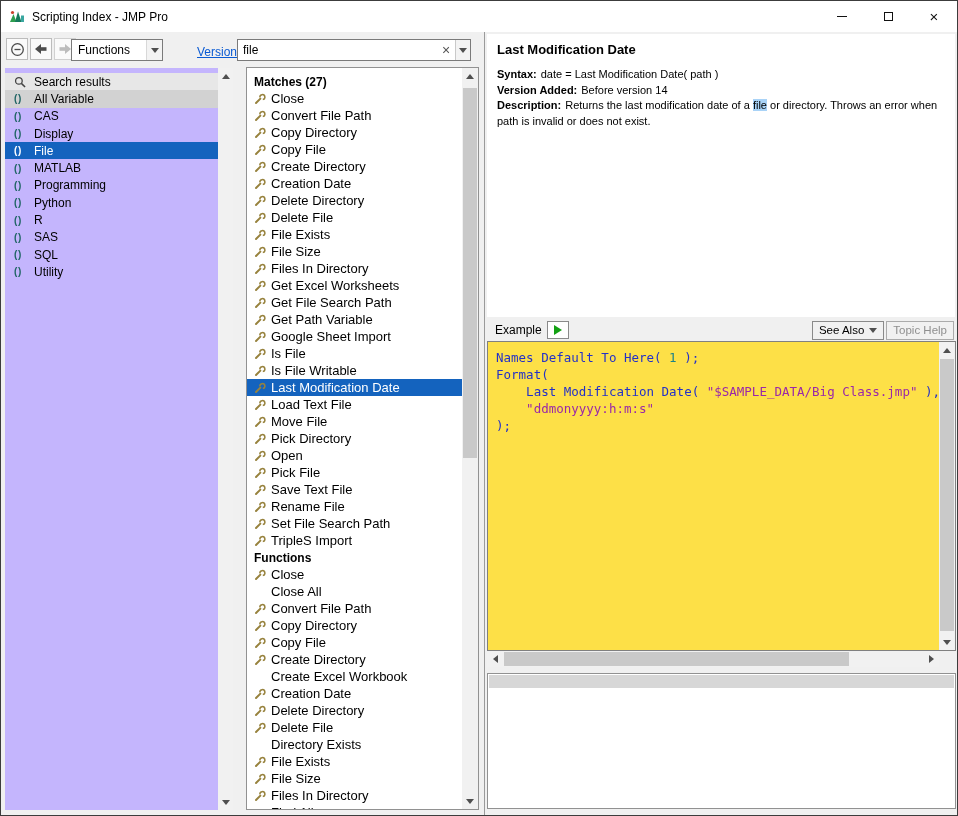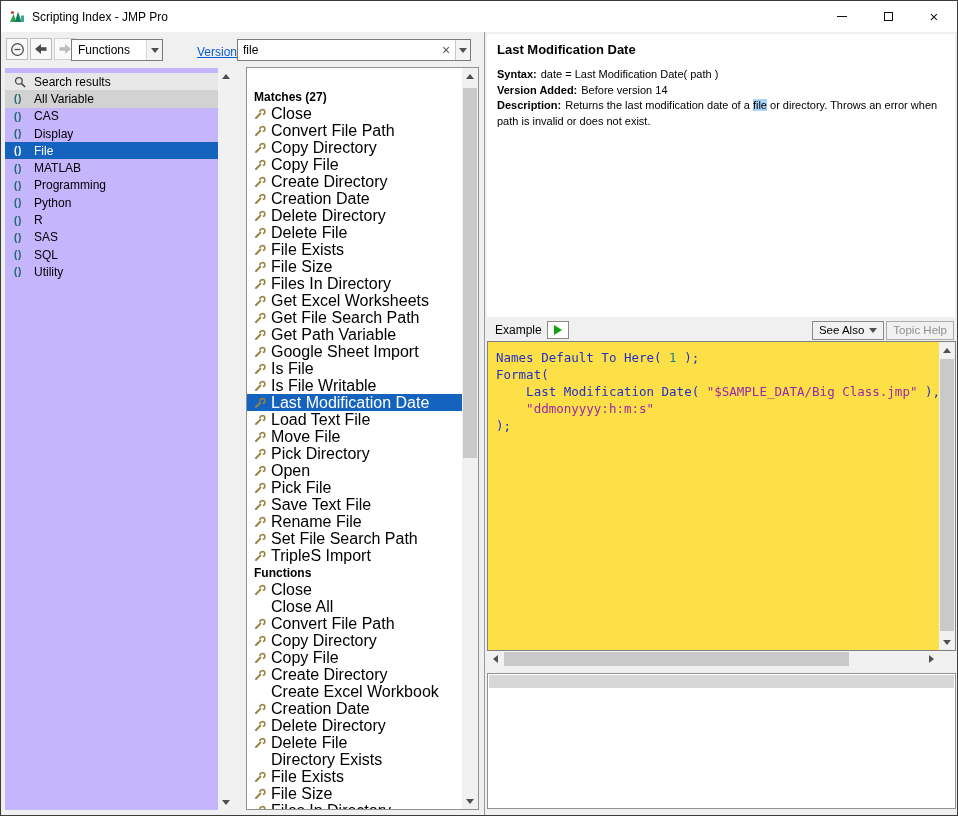--- a/index.html
+++ b/index.html
@@ -62,24 +62,24 @@
   
   .vscroll { position:absolute; right:0; top:0; bottom:0; width:15px; background:#f1f1f1; }
   .sb-btn { position:absolute; left:0; width:100%; height:16px; background:#f1f1f1;
             display:flex; align-items:center; justify-content:center; }
   .sb-btn.top { top:0; } .sb-btn.bottom { bottom:0; }
   .sb-thumb { position:absolute; left:1px; right:1px; background:#c9c9c9; }
 
   
   .middle-list { position:absolute; left:245px; top:66px; width:233px; bottom:5px; background:#fff;
                  border:1px solid #919191; }
-  .res-rows { position:absolute; left:0; top:0; right:16px; bottom:0; padding-top:20px; overflow:hidden; }
+  .res-rows { position:absolute; left:0; top:0; right:16px; bottom:0; padding-top:5px; overflow:hidden; }
   .res-header { height:17px; display:flex; align-items:center; font-size:12px; font-weight:bold;
                 padding-left:7px; white-space:nowrap; }
-  .res-row { height:17px; display:flex; align-items:center; font-size:16px; padding-left:7px;
+  .res-row { height:17px; display:flex; align-items:center; font-size:13px; padding-left:7px;
              cursor:default; white-space:nowrap; }
   .res-icon { width:17px; display:flex; align-items:center; }
   .res-row.selected { background:var(--selection_bg,#1463be); color:#fff; }
   .middle-list .vscroll { width:16px; }
 
   
   .right-panel { position:absolute; left:483px; top:31px; right:0; bottom:0; background:#f0f0f0;
                  border-left:1px solid #9a9a9a; }
   .details { position:absolute; left:2px; top:2px; right:2px; height:283px; background:#fff;
              padding:8px 10px; overflow:hidden; }

